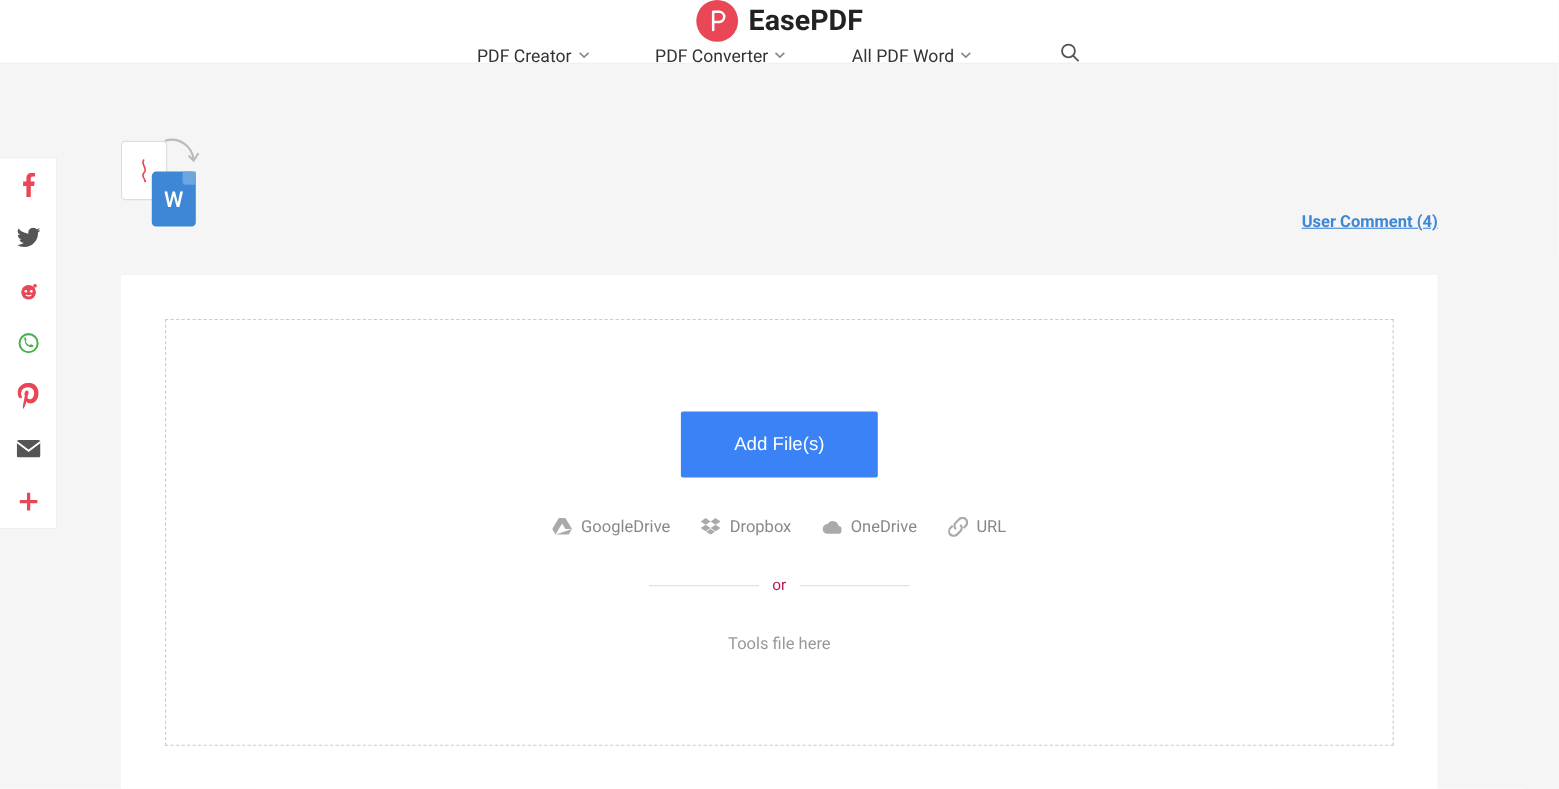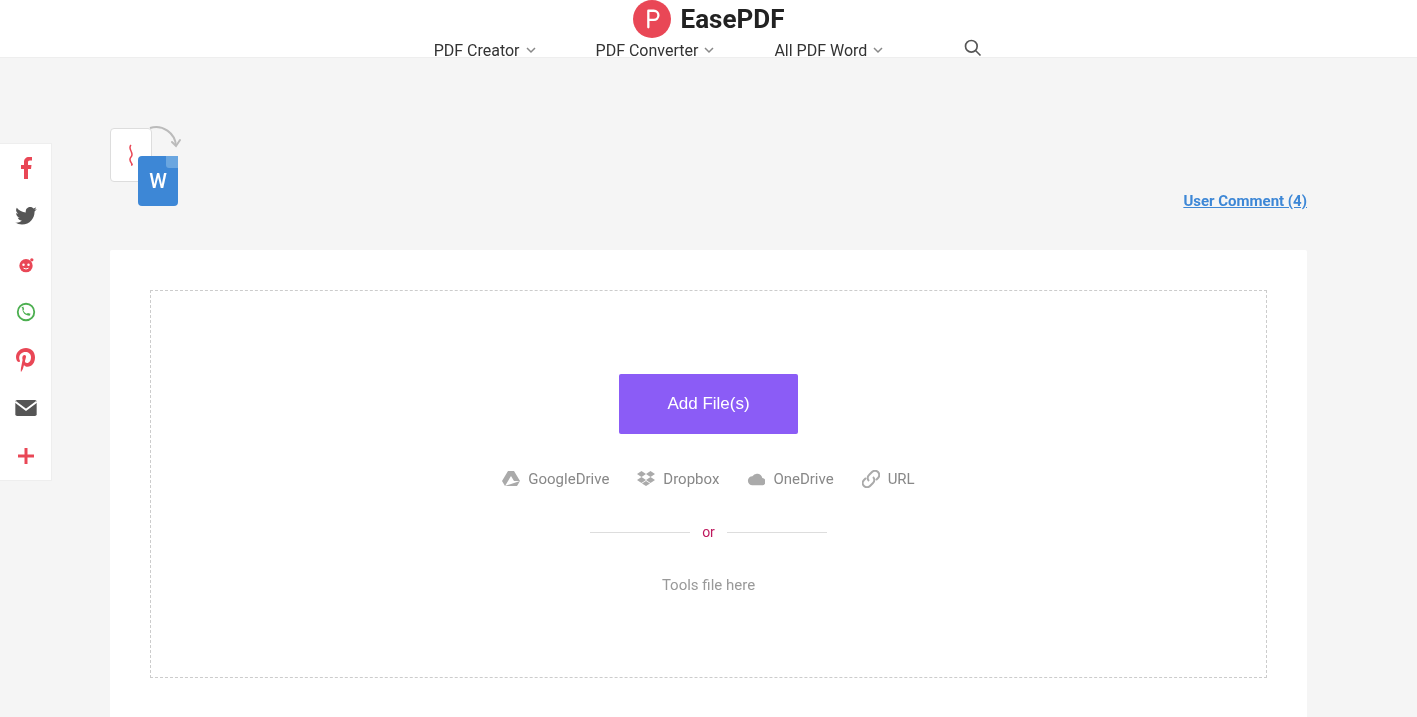--- a/index.html
+++ b/index.html
@@ -186,21 +186,21 @@
       border: 1px dashed #ccc;
       min-height: 388px;
       display: flex;
       flex-direction: column;
       align-items: center;
       justify-content: center;
       gap: 36px;
       padding: 30px;
     }
     .add-btn {
-      background: #8b5cf6;
+      background: #3b82f6;
       color: #fff;
       border: none;
       padding: 20px 48px;
       font-size: 17px;
       cursor: pointer;
       border-radius: 2px;
     }
     .sources {
       display: flex;
       gap: 28px;

